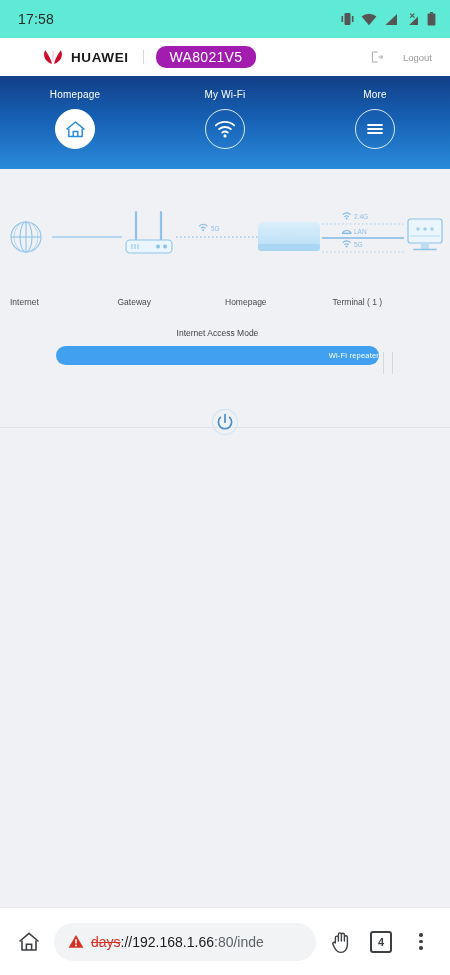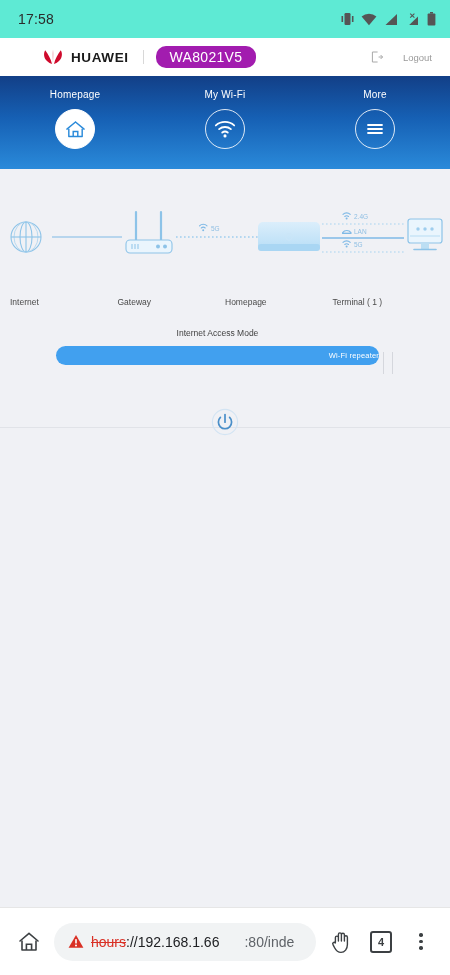--- a/index.html
+++ b/index.html
@@ -89,21 +89,21 @@
     background: #ffffff; border-top: 1px solid #e6e6e6;
     display: flex; align-items: center; padding: 0 14px; gap: 10px;
   }
   .urlbox {
     flex: 1; height: 38px; background: #f1f3f4; border-radius: 19px;
     display: flex; align-items: center; gap: 7px; padding: 0 14px;
     overflow: hidden;
   }
   .url-text { font-size: 14px; color: #202124; white-space: nowrap; }
   .url-scheme { color: #d93025; text-decoration: line-through; }
-  .url-dim { color: #5f6368; padding-left: 25px; }
+  .url-dim { color: #5f6368; }
   .tabcount {
     width: 22px; height: 22px; border: 2px solid #3c4043; border-radius: 3px;
     display: flex; align-items: center; justify-content: center;
     font-size: 11px; font-weight: bold; color: #3c4043;
   }
   .dots { display: flex; flex-direction: column; gap: 3px; align-items: center; }
   .dots i { width: 3.5px; height: 3.5px; border-radius: 50%; background: #3c4043; display: block; }
   .btn-ico { width: 30px; display: flex; align-items: center; justify-content: center; }
 </style>
 </head>
@@ -300,21 +300,21 @@
         <path d="M5 10.6 V20 H19 V10.6" stroke="#3c4043" stroke-width="1.6" fill="none" stroke-linejoin="round"></path>
         <path d="M9.4 20 V14.2 H14.6 V20" stroke="#3c4043" stroke-width="1.6" fill="none"></path>
       </svg>
     </div>
     <div class="urlbox">
       <svg width="16" height="15" viewBox="0 0 16 15">
         <path d="M8 1 L15.4 13.8 H0.6 Z" fill="#d93025"></path>
         <rect x="7.2" y="5" width="1.6" height="4.6" rx=".7" fill="#ffffff"></rect>
         <circle cx="8" cy="11.4" r="1" fill="#ffffff"></circle>
       </svg>
-      <div class="url-text"><span class="url-scheme">hours</span><span>://192.168.1.66</span><span class="url-dim">:80/inde</span></div>
+      <div class="url-text"><span class="url-scheme">days</span><span>://192.168.1.66</span><span class="url-dim">:80/inde</span></div>
     </div>
     <div class="btn-ico">
       <svg width="24" height="25" viewBox="0 0 24 25">
         <path d="M6.4 13.4 V8.6 a1.5 1.5 0 0 1 3 0 V12 V5.4 a1.5 1.5 0 0 1 3 0 V12 V5.8 a1.5 1.5 0 0 1 3 0 V12 V8.2 a1.5 1.5 0 0 1 3 0 V15.6 c0 4.2-2.6 7.8-6.4 7.8 -3.2 0-5-1.8-6.4-4.6 l-1.6-3.2 a1.4 1.4 0 0 1 2.3-1.6 Z" fill="none" stroke="#3c4043" stroke-width="1.4" stroke-linejoin="round"></path>
       </svg>
     </div>
     <div class="btn-ico">
       <div class="tabcount">4</div>
     </div>
     <div class="btn-ico">

